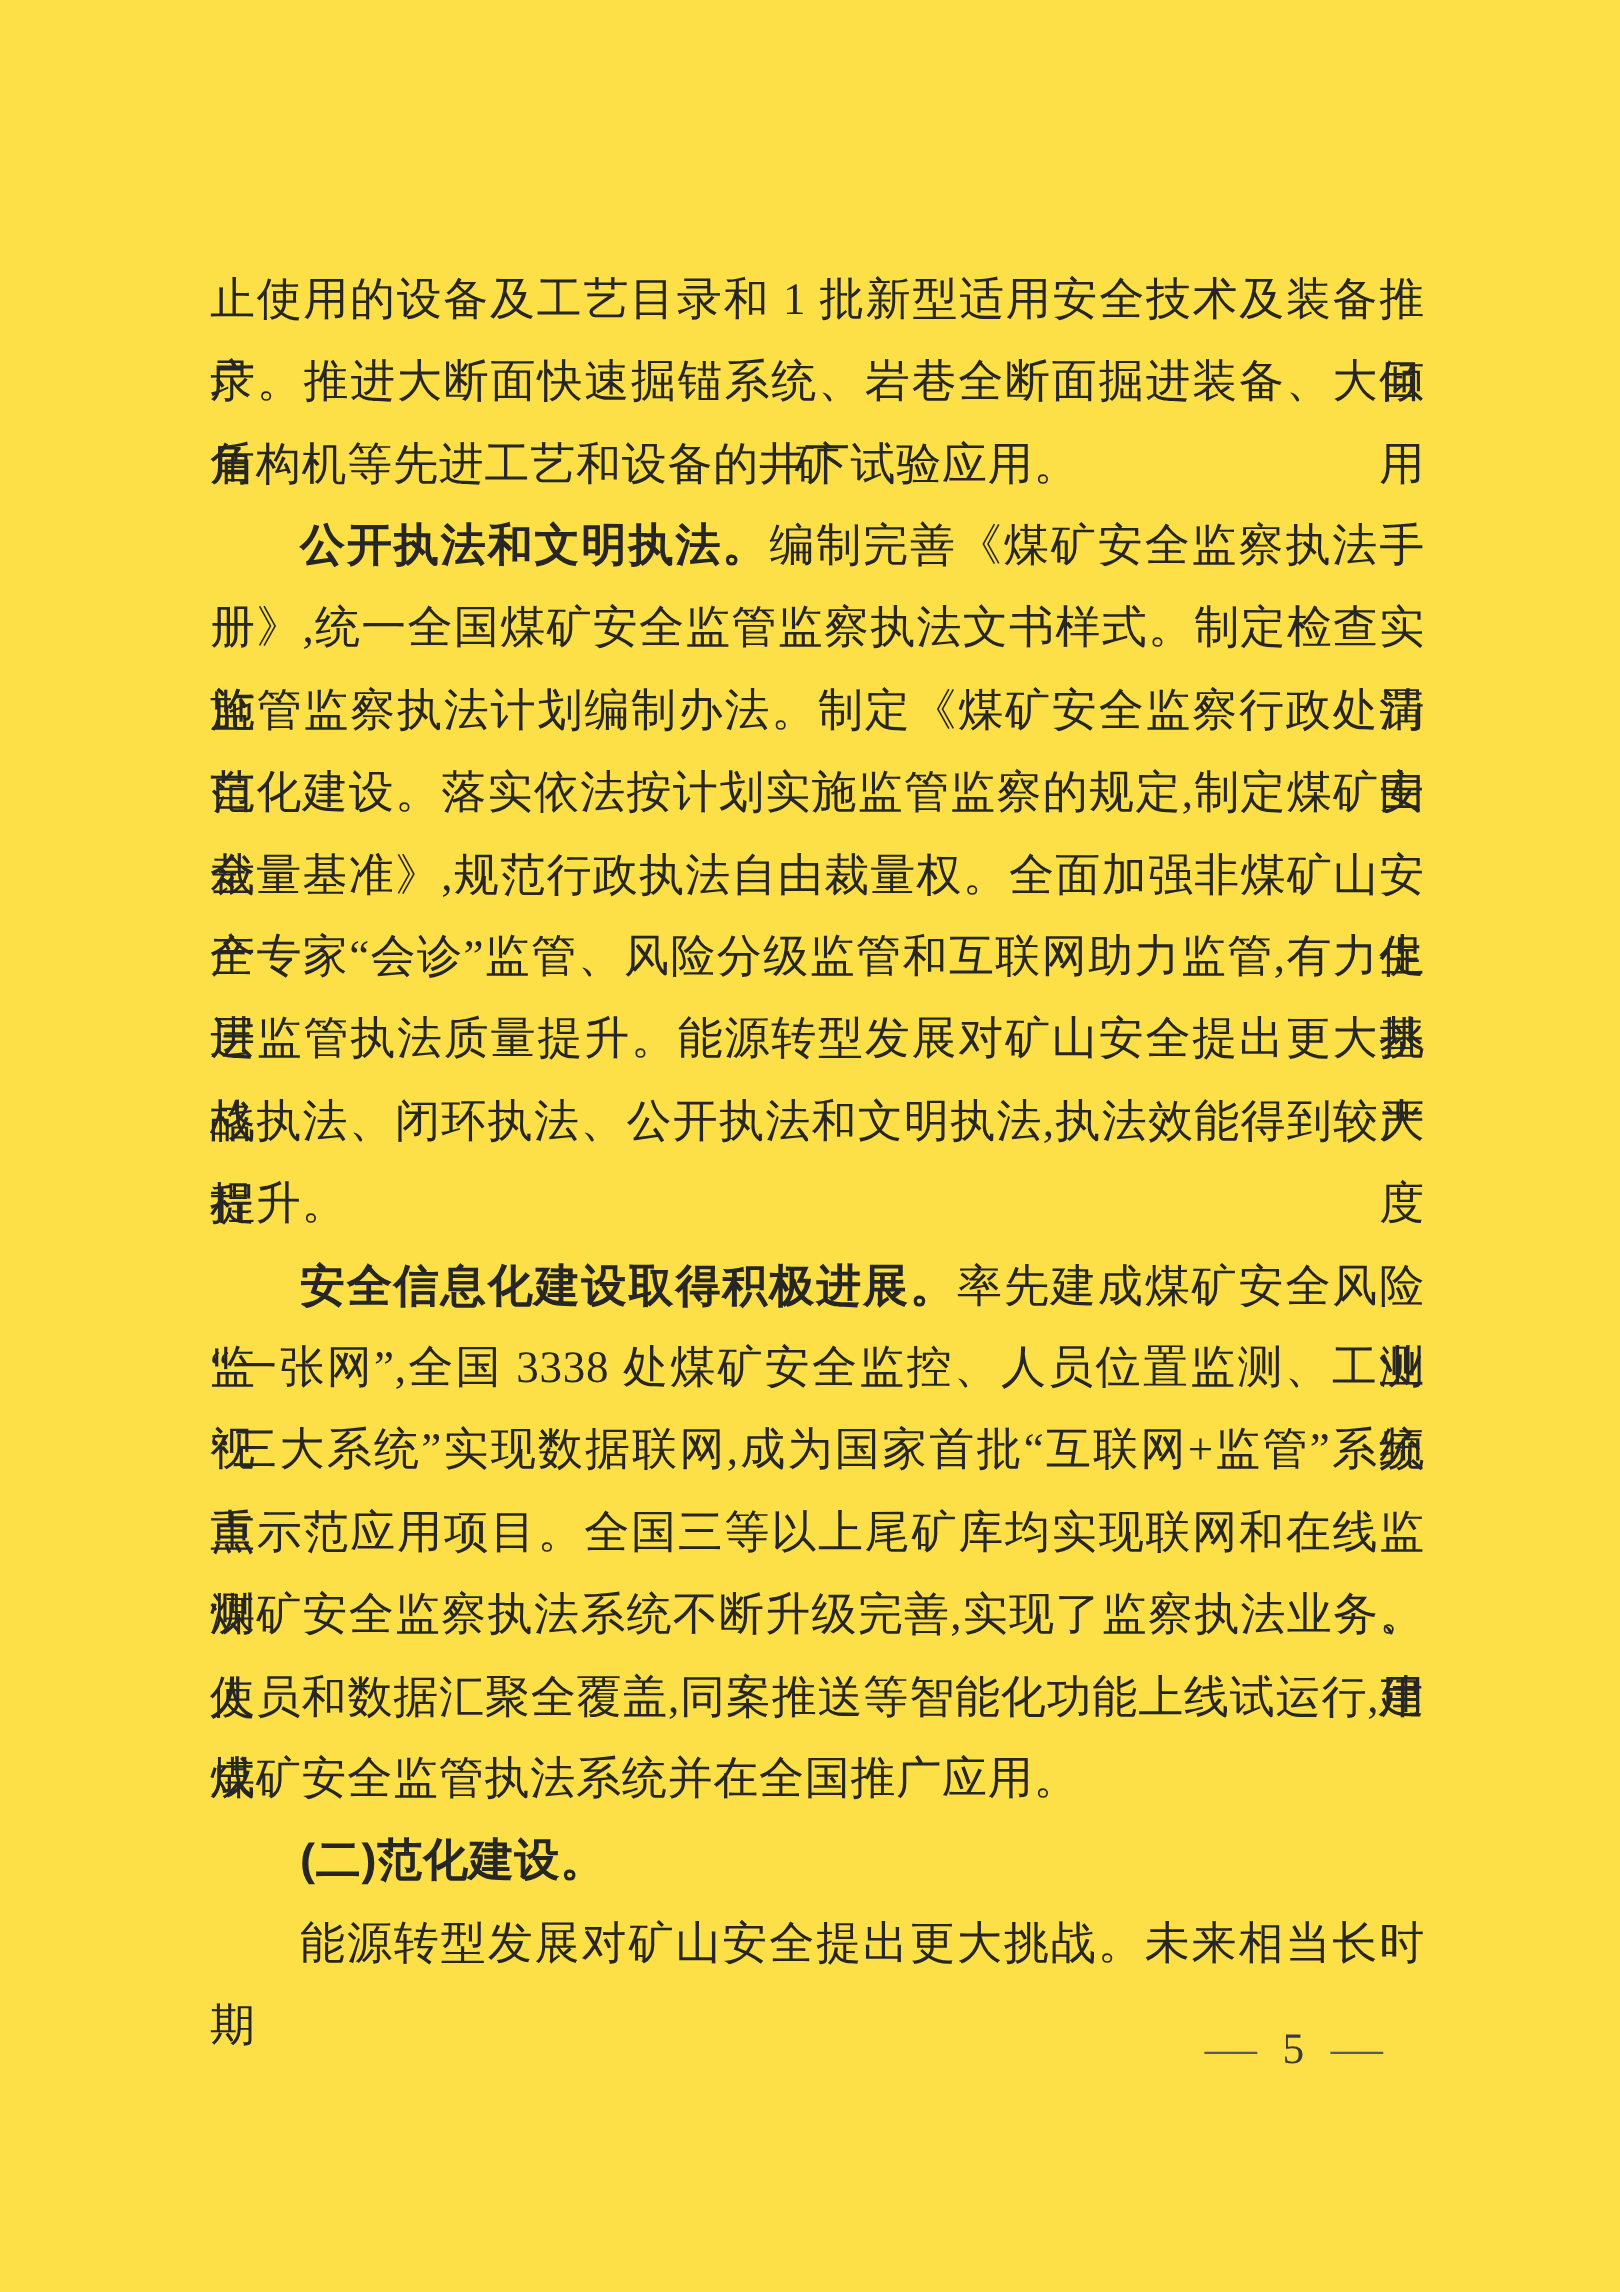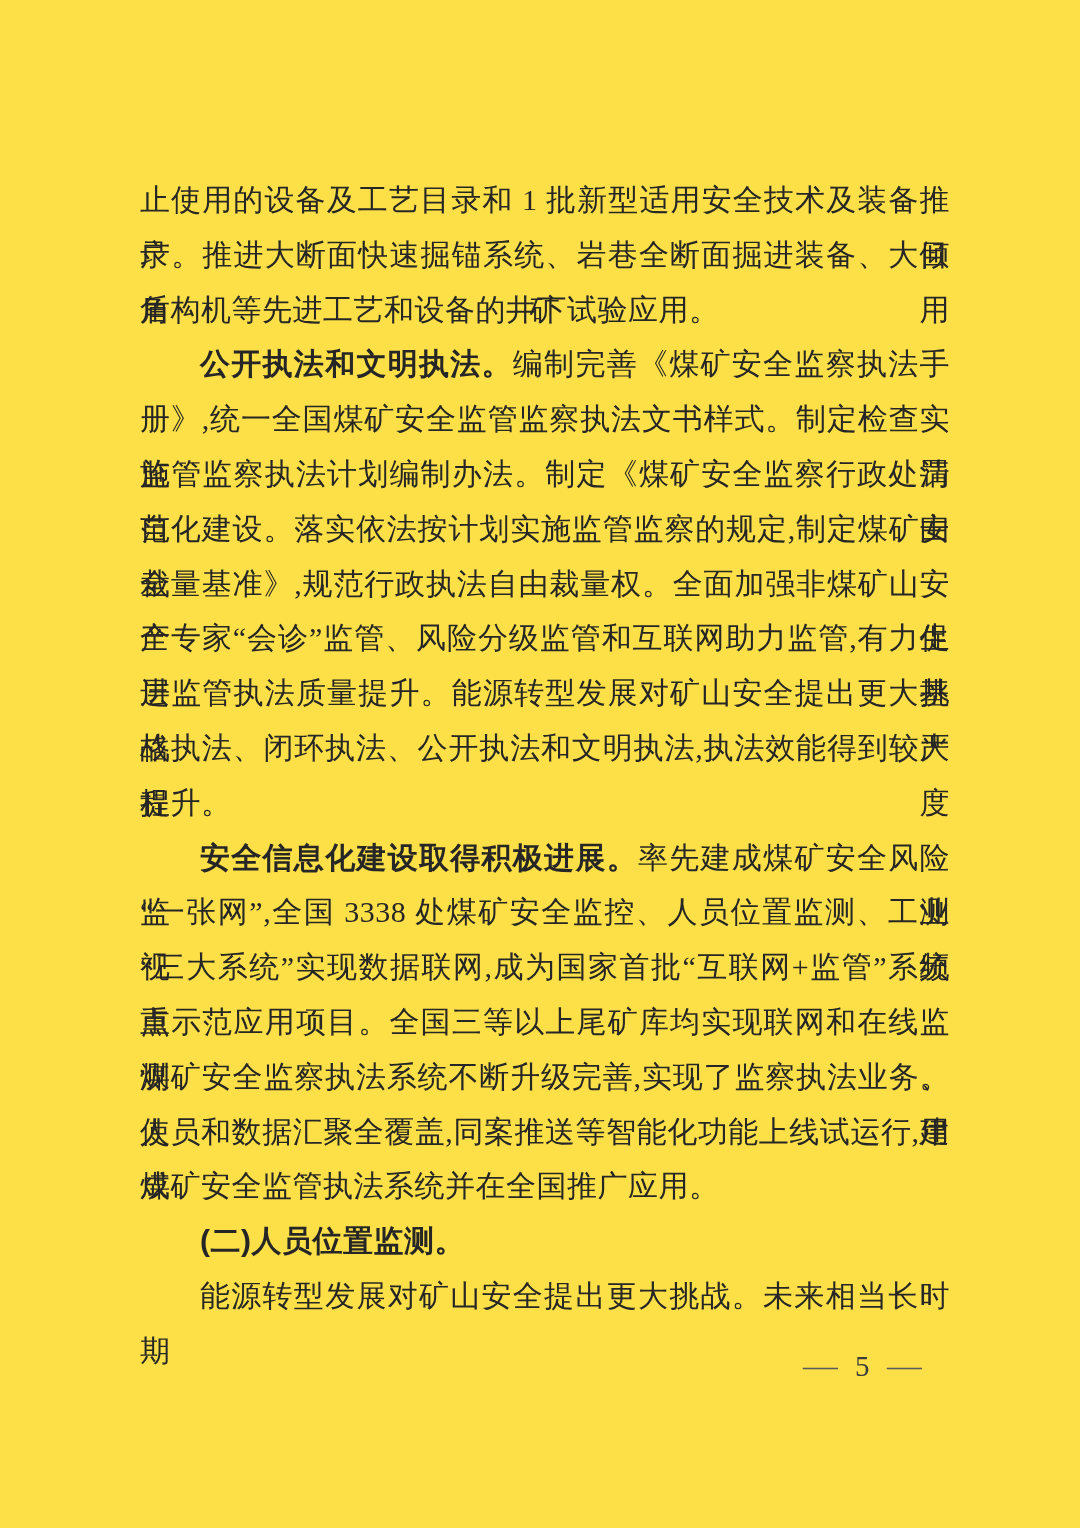--- a/index.html
+++ b/index.html
@@ -78,21 +78,21 @@
       <div class="line fill"><span class="seg">层监管执法质量提升。能源转型发展对矿山安全提出更大挑战、严</span></div>
       <div class="line fill"><span class="seg">格执法、闭环执法、公开执法和文明执法,执法效能得到较大程度</span></div>
       <div class="line"><span class="seg">提升。</span></div>
       <div class="line fill indent"><span class="seg bold-lead">安全信息化建设取得积极进展。</span><span class="seg">率先建成煤矿安全风险监测</span></div>
       <div class="line fill"><span class="seg">“一张网”,全国 3338 处煤矿安全监控、人员位置监测、工业视频</span></div>
       <div class="line fill"><span class="seg">“三大系统”实现数据联网,成为国家首批“互联网+监管”系统重</span></div>
       <div class="line fill"><span class="seg">点示范应用项目。全国三等以上尾矿库均实现联网和在线监测。</span></div>
       <div class="line fill"><span class="seg">煤矿安全监察执法系统不断升级完善,实现了监察执法业务、使用</span></div>
       <div class="line fill"><span class="seg">人员和数据汇聚全覆盖,同案推送等智能化功能上线试运行,建成</span></div>
       <div class="line"><span class="seg">煤矿安全监管执法系统并在全国推广应用。</span></div>
-      <div class="line indent"><span class="seg bold-lead">(二)人员位置监测。</span></div>
+      <div class="line indent"><span class="seg bold-lead">(二)范化建设。</span></div>
       <div class="line fill indent"><span class="seg">能源转型发展对矿山安全提出更大挑战。未来相当长时期</span></div>
     </div>
 
   <div class="footer">
     <span class="dash">—</span>
     <span class="num">5</span>
     <span class="dash">—</span>
   </div>
 
 </div>

